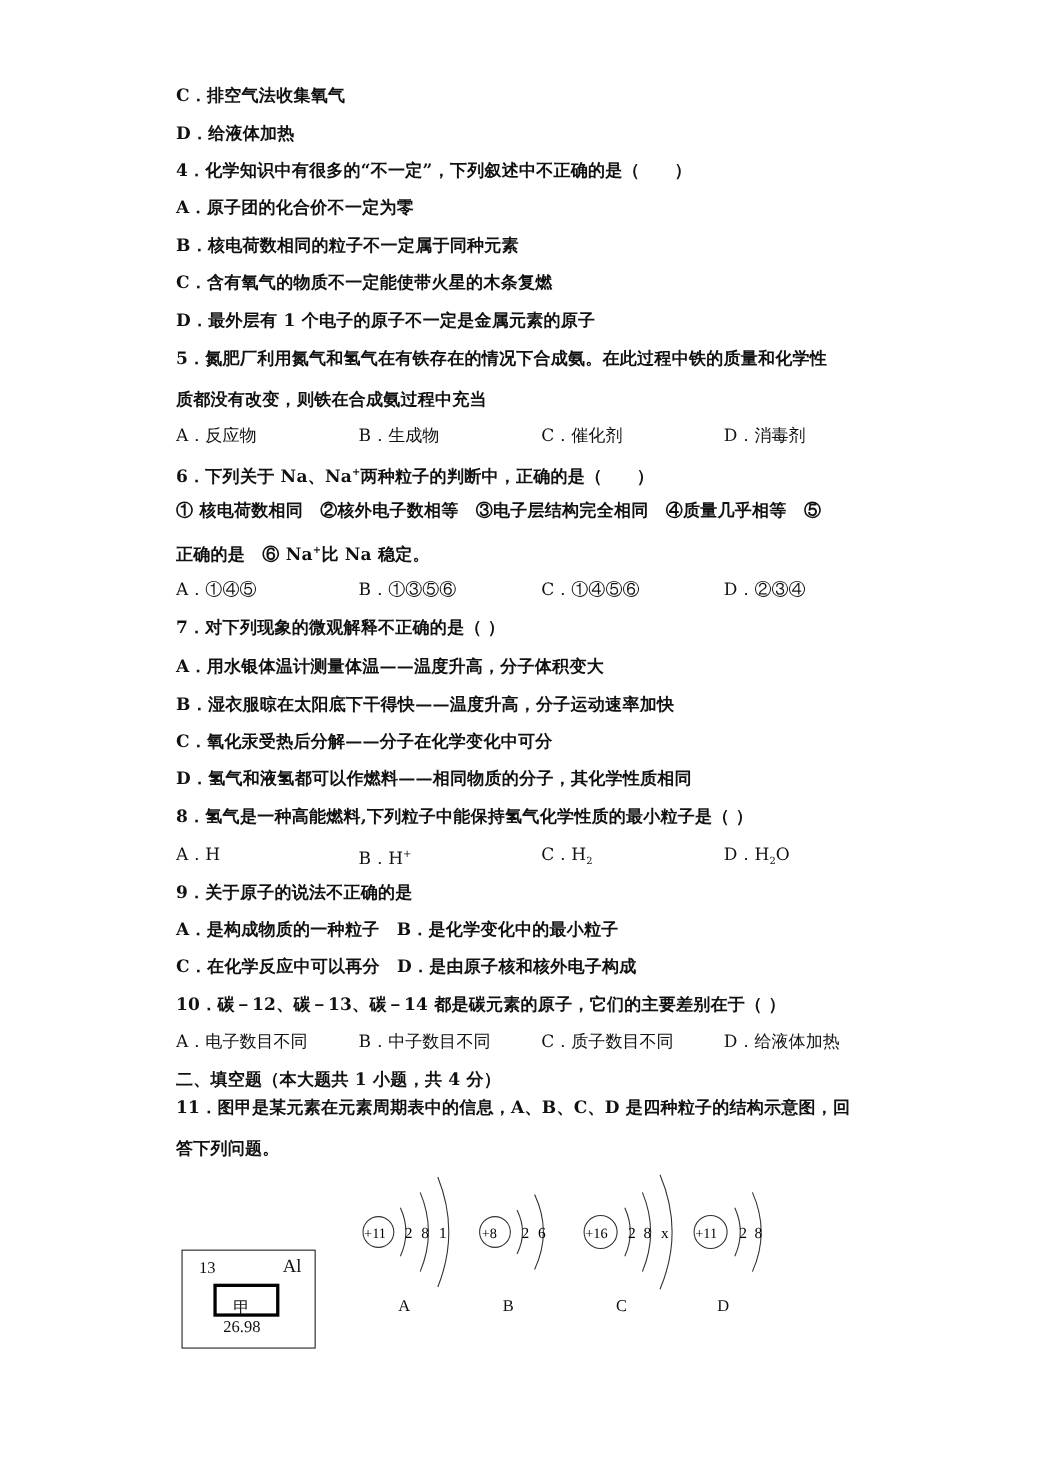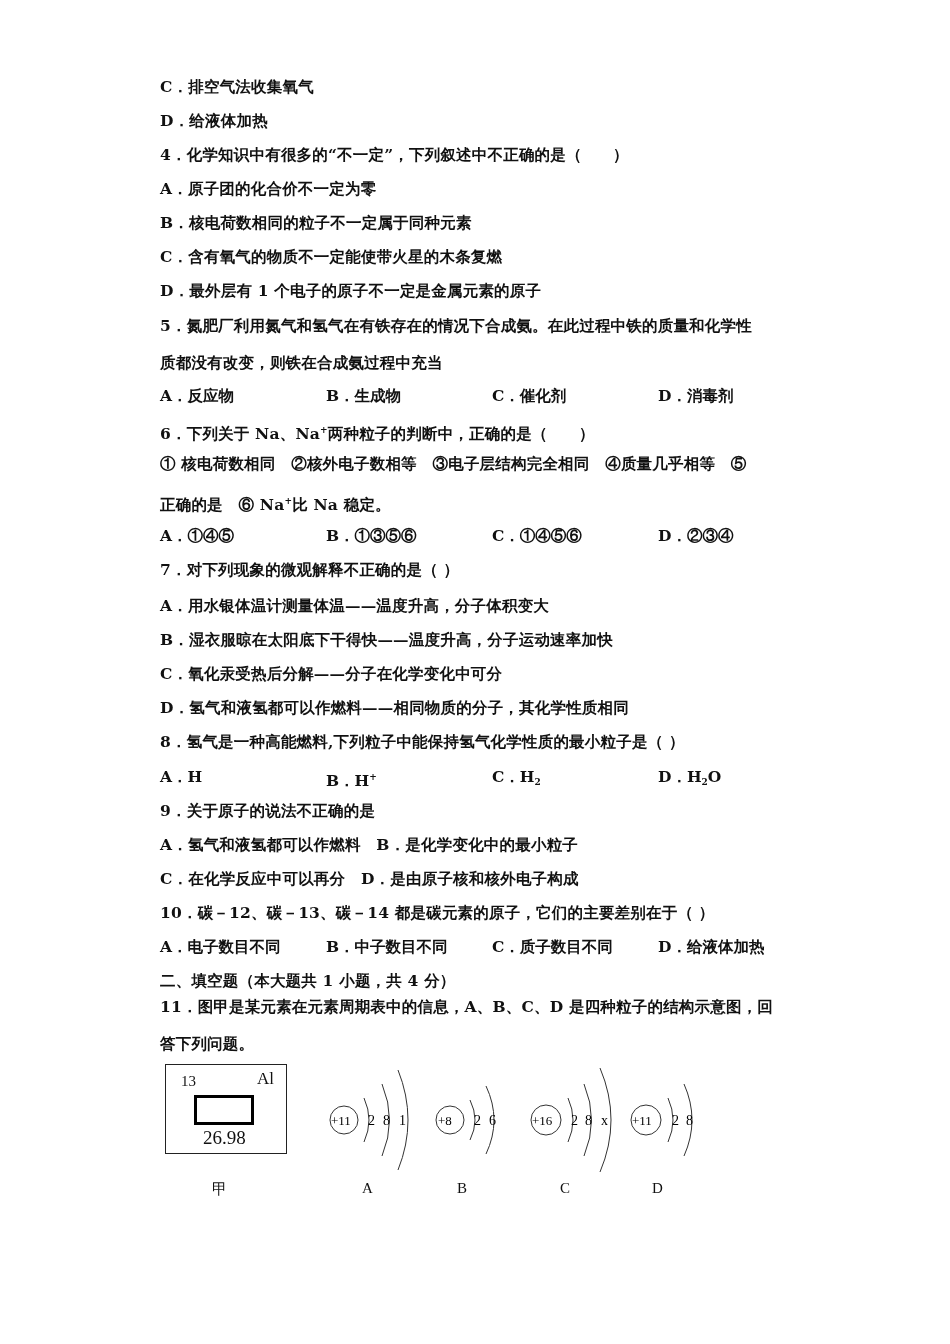--- a/index.html
+++ b/index.html
@@ -1,20 +1,20 @@
 <!DOCTYPE html>
 <html><head>
 <meta charset="utf-8">
 <style>
   html, body { margin: 0; padding: 0; background: #ffffff; }
   body { width: 950px; height: 1344px; position: relative; overflow: hidden;
          font-family: "DejaVu Serif", "Liberation Serif", serif; color: #111; }
   .line { position: absolute; left: 160px; font-size: 15.5px; font-weight: bold;
           white-space: nowrap; line-height: 20px; letter-spacing: 0.2px; text-align: right; }
-  .opt { position: absolute; font-size: 15.5px; font-weight: bold; white-space: nowrap; line-height: 20px; }
+  .opt { position: absolute; font-size: 15.5px; font-weight: normal; white-space: nowrap; line-height: 20px; }
   sup { font-size: 9px; vertical-align: 6px; }
   sub { font-size: 9px; vertical-align: -3px; }
   .figure { position: absolute; }
   .figlabel { position: absolute; font-family: "Liberation Serif", serif; font-size: 15px; font-weight: normal; }
   svg text { font-family: "Liberation Serif", serif; }
 </style>
 </head>
 <body>
 
 <div>
@@ -53,38 +53,38 @@
   <div class="line" style="top:664px">C．氧化汞受热后分解——分子在化学变化中可分</div>
   <div class="line" style="top:698px">D．氢气和液氢都可以作燃料——相同物质的分子，其化学性质相同</div>
 
   <div class="line" style="top:732px">8．氢气是一种高能燃料,下列粒子中能保持氢气化学性质的最小粒子是（ ）</div>
   <div class="opt" style="top:767px;left:160px">A．H</div>
   <div class="opt" style="top:767px;left:326px"><span>B．H</span><sup>+</sup></div>
   <div class="opt" style="top:767px;left:492px"><span>C．H</span><sub>2</sub></div>
   <div class="opt" style="top:767px;left:658px"><span>D．H</span><sub>2</sub><span>O</span></div>
 
   <div class="line" style="top:801px">9．关于原子的说法不正确的是</div>
-  <div class="line" style="top:835px">A．氢气和液氢都可以作燃料　B．是化学变化中的最小粒子</div>
+  <div class="line" style="top:835px">A．是构成物质的一种粒子　B．是化学变化中的最小粒子</div>
   <div class="line" style="top:869px">C．在化学反应中可以再分　D．是由原子核和核外电子构成</div>
 
   <div class="line" style="top:903px">10．碳－12、碳－13、碳－14 都是碳元素的原子，它们的主要差别在于（ ）</div>
   <div class="opt" style="top:937px;left:160px">A．电子数目不同</div>
   <div class="opt" style="top:937px;left:326px">B．中子数目不同</div>
   <div class="opt" style="top:937px;left:492px">C．质子数目不同</div>
   <div class="opt" style="top:937px;left:658px">D．给液体加热</div>
 
   <div class="line" style="top:971px">二、填空题（本大题共 1 小题，共 4 分）</div>
   <div class="line" style="top:997px">11．图甲是某元素在元素周期表中的信息，A、B、C、D 是四种粒子的结构示意图，回</div>
   <div class="line" style="top:1034px">答下列问题。</div>
 
-  <div class="figure" style="left:165px;top:1064px;width:120px;height:88px;border:1.3px solid #222;">
+  <div class="figure" style="left:165px;top:1136px;width:120px;height:88px;border:1.3px solid #222;">
     <span style="position:absolute;left:15px;top:8px;font-family:'Liberation Serif',serif;font-size:15px;">13</span>
     <span style="position:absolute;right:12px;top:4px;font-family:'Liberation Serif',serif;font-size:17px;">Al</span>
     <div style="position:absolute;left:28px;top:30px;width:54px;height:24px;border:3px solid #000;"></div>
-    <span style="position:absolute;left:37px;top:62px;font-family:'Liberation Serif',serif;font-size:19px;">26.98</span>
+    <span style="position:absolute;left:37px;top:62px;font-family:'Liberation Serif',serif;font-size:15px;">26.98</span>
   </div>
   <div class="figlabel" style="left:212px;top:1180px">甲</div>
 
   <svg class="figure" style="left:322px;top:1064px" width="100" height="110">
     <circle cx="22" cy="56" r="14" fill="none" stroke="#333" stroke-width="1"></circle>
     <text x="9" y="61" font-size="13">+11</text>
     <path d="M42,34 Q52,56 42,78" fill="none" stroke="#333" stroke-width="1"></path>
     <path d="M60,20 Q75,56 60,92" fill="none" stroke="#333" stroke-width="1"></path>
     <path d="M76,6 Q96,56 76,106" fill="none" stroke="#333" stroke-width="1"></path>
     <text x="46" y="61" font-size="14">2</text>

